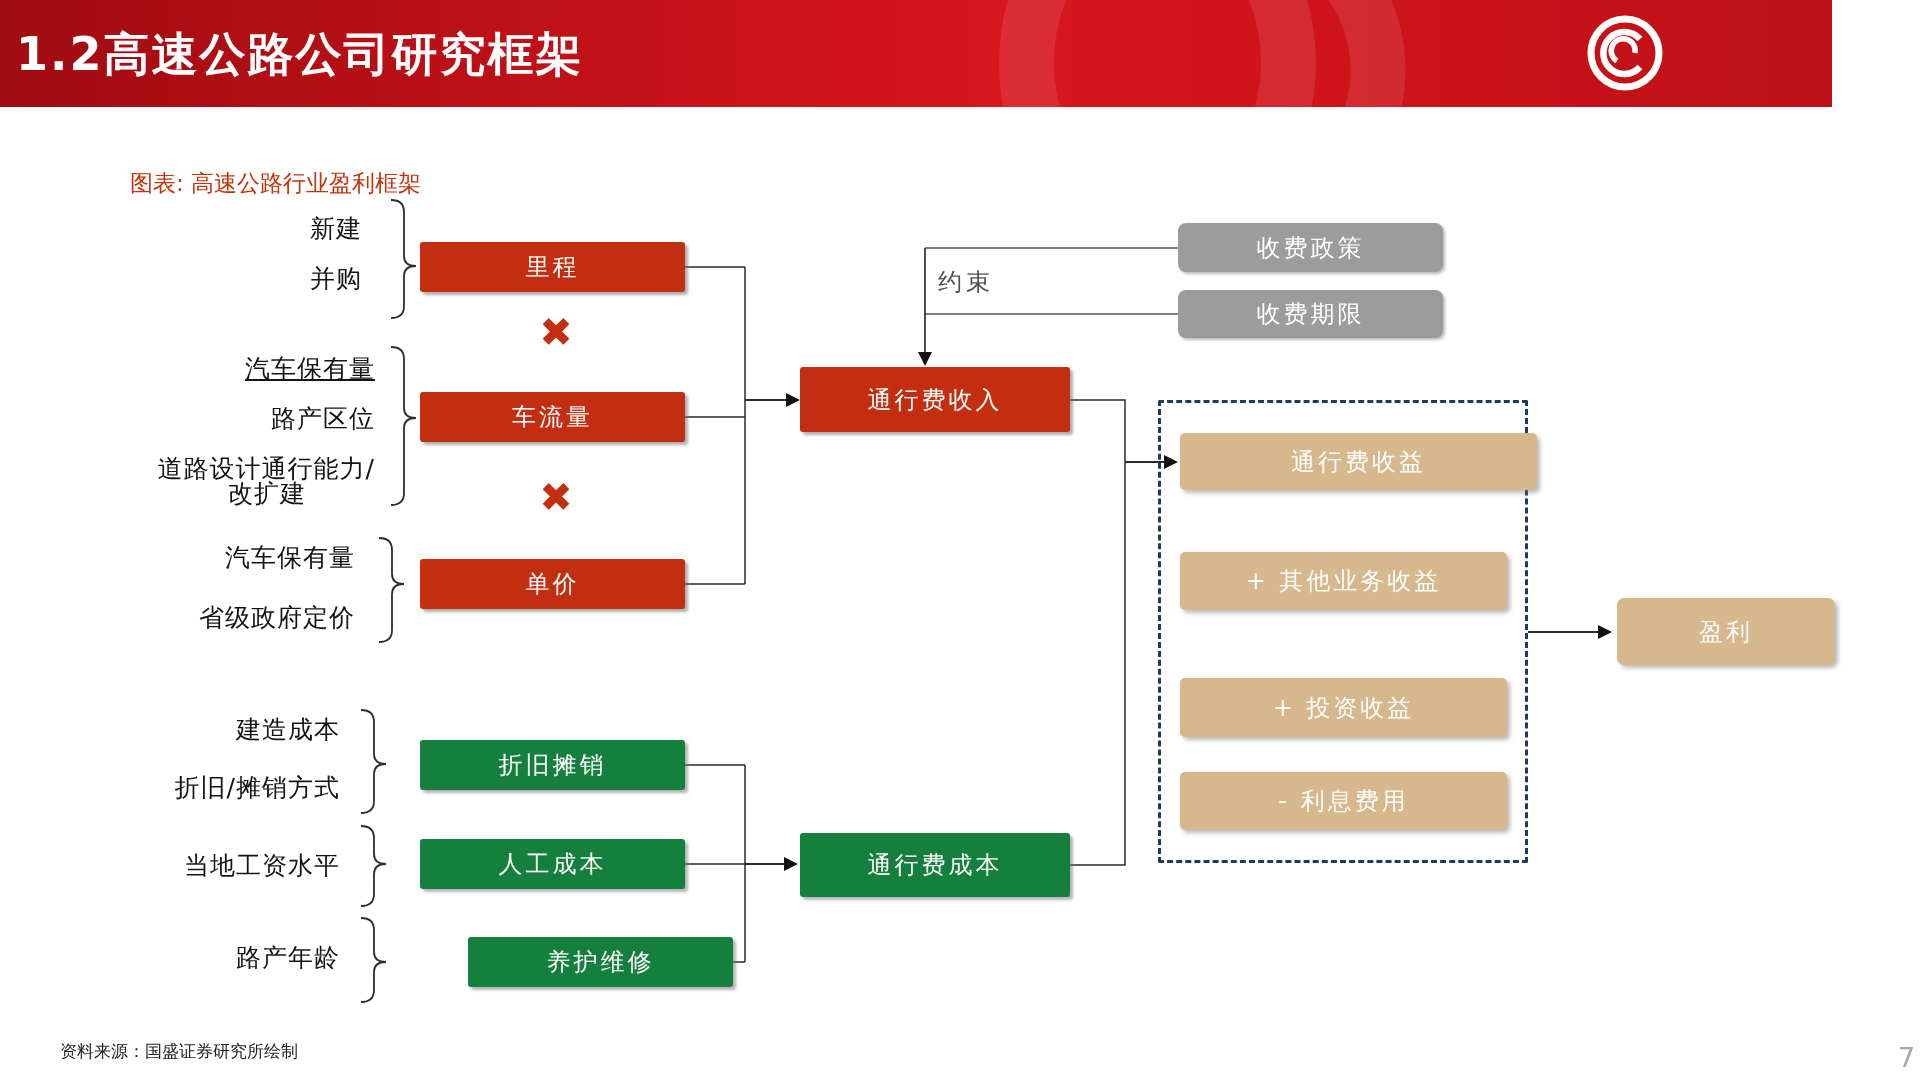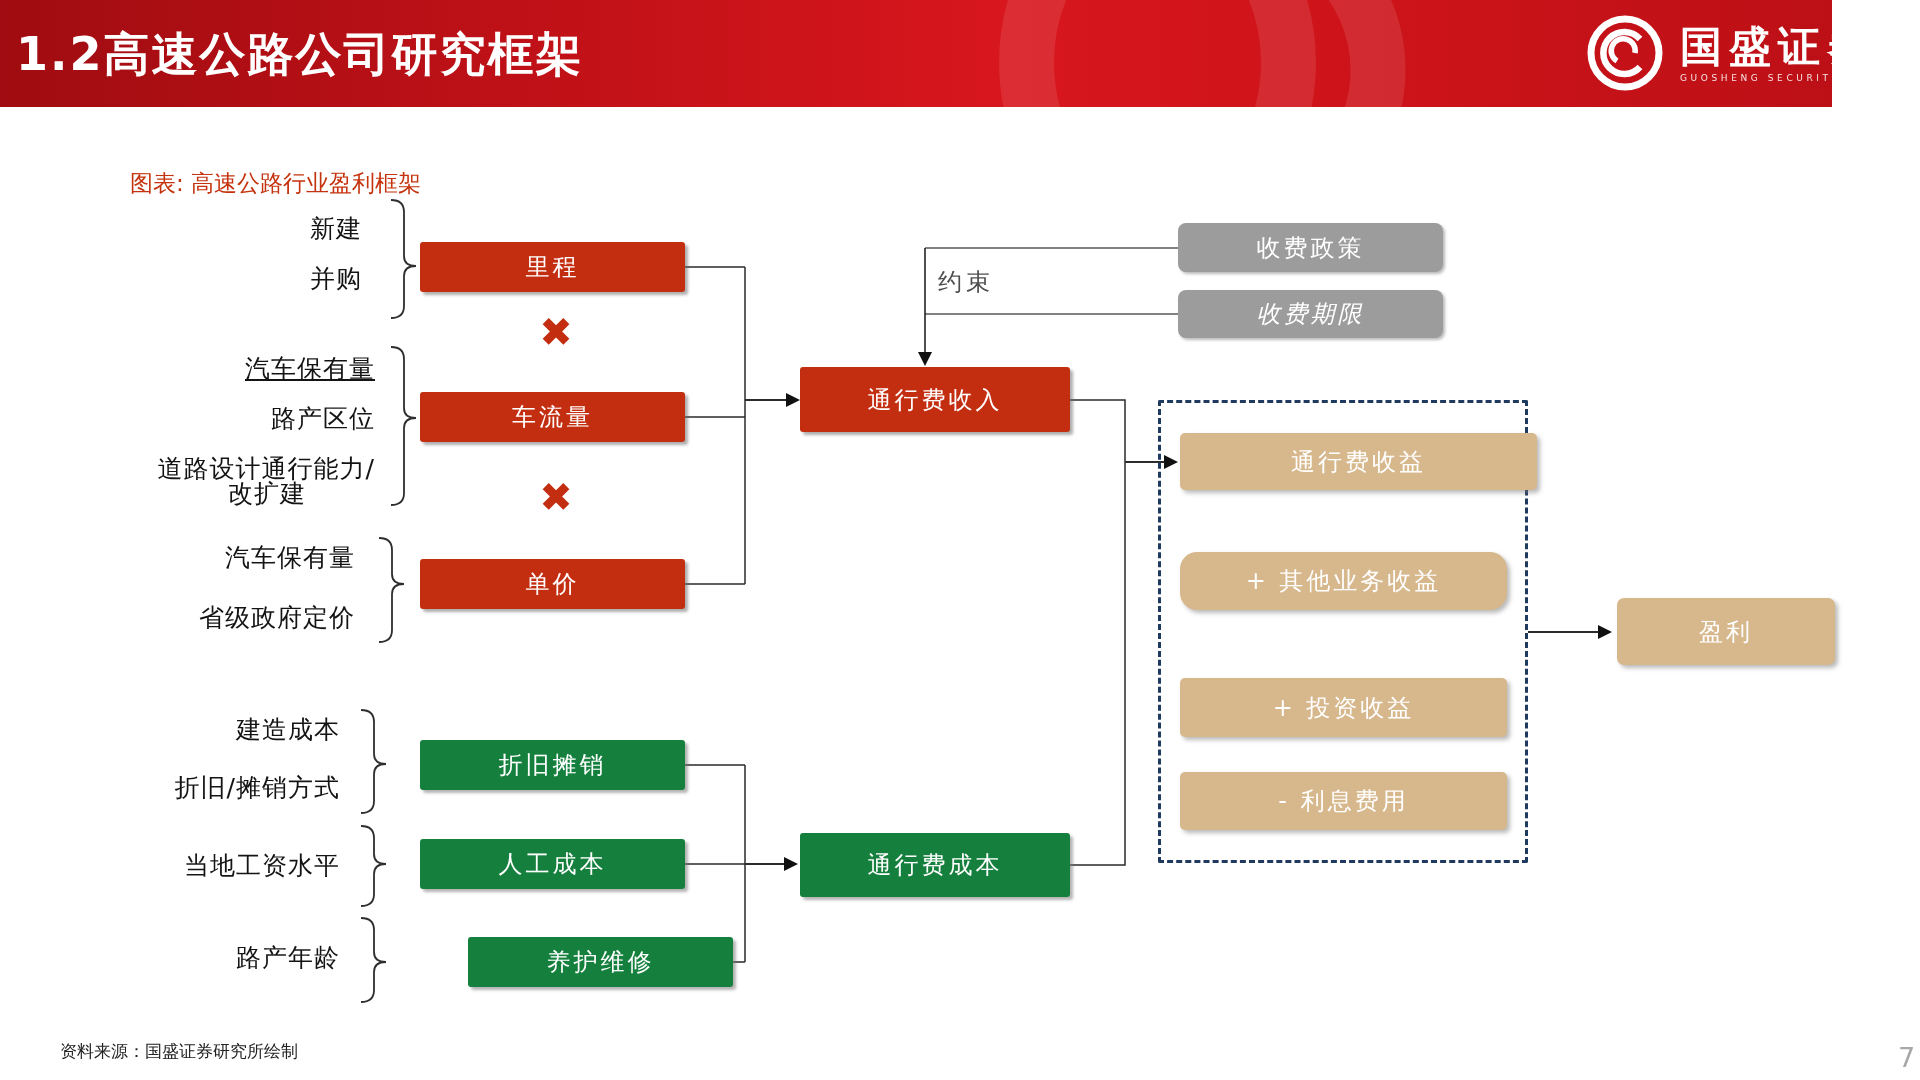--- a/index.html
+++ b/index.html
@@ -50,24 +50,20 @@
     </svg>
     <div class="banner-title">1.2高速公路公司研究框架</div>
     <div class="logo-wrap">
       <svg width="82" height="82" viewBox="0 0 82 82">
         <g stroke="#ffffff" fill="none">
           <circle cx="41" cy="41" r="34" stroke-width="7"></circle>
           <path d="M56 27 A21 21 0 1 0 56 55" stroke-width="6.5"></path>
           <path d="M33 49 A12 12 0 1 1 51 41" stroke-width="5.5"></path>
         </g>
       </svg>
-      <div class="logo-texts">
-        <div class="logo-name">国盛证券</div>
-        <div class="logo-sub">GUOSHENG SECURITIES</div>
-      </div>
     </div>
   </div>
 
   <div class="caption">图表: 高速公路行业盈利框架</div>
 
   <svg class="overlay" width="1920" height="1080" viewBox="0 0 1920 1080">
 
     <g stroke="#2B2B2B" stroke-width="1.5" fill="none">
       <path d="M685 267 H745 M685 417 H745 M685 584 H745 M745 267 V584"></path>
       <path d="M745 400 H788" stroke-width="2"></path>
@@ -122,30 +118,30 @@
   <div class="times" style="left:516px;top:475px;">✖</div>
 
   <div class="constraint">约束</div>
 
   <div class="box box-red" style="left:420px;top:242px;width:265px;height:50px;">里程</div>
   <div class="box box-red" style="left:420px;top:392px;width:265px;height:50px;">车流量</div>
   <div class="box box-red" style="left:420px;top:559px;width:265px;height:50px;">单价</div>
   <div class="box box-red" style="left:800px;top:367px;width:270px;height:65px;">通行费收入</div>
 
   <div class="box box-gray" style="left:1178px;top:223px;width:265px;height:49px;">收费政策</div>
-  <div class="box box-gray" style="left:1178px;top:290px;width:265px;height:48px;font-style:italic;">收费期限</div>
+  <div class="box box-gray" style="left:1178px;top:290px;width:265px;height:48px;">收费期限</div>
 
   <div class="box box-orange" style="left:420px;top:740px;width:265px;height:50px;">折旧摊销</div>
   <div class="box box-orange" style="left:420px;top:839px;width:265px;height:50px;">人工成本</div>
   <div class="box box-orange" style="left:420px;top:937px;width:265px;height:50px;margin-left:48px;">养护维修</div>
   <div class="box box-orange" style="left:800px;top:833px;width:270px;height:64px;">通行费成本</div>
 
   <div class="dashed-box"></div>
   <div class="box box-tan" style="left:1180px;top:433px;width:357px;height:57px;">通行费收益</div>
-  <div class="box box-tan" style="left:1180px;top:552px;width:327px;height:58px;border-radius:17px;">+ 其他业务收益</div>
+  <div class="box box-tan" style="left:1180px;top:552px;width:327px;height:58px;">+ 其他业务收益</div>
   <div class="box box-tan" style="left:1180px;top:678px;width:327px;height:59px;">+ 投资收益</div>
   <div class="box box-tan" style="left:1180px;top:772px;width:327px;height:58px;">- 利息费用</div>
 
   <div class="box box-tan" style="left:1617px;top:598px;width:218px;height:67px;border-radius:7px;">盈利</div>
 
   <div class="source">资料来源：国盛证券研究所绘制</div>
   <div class="page-num">7</div>
 
 </div>
 

